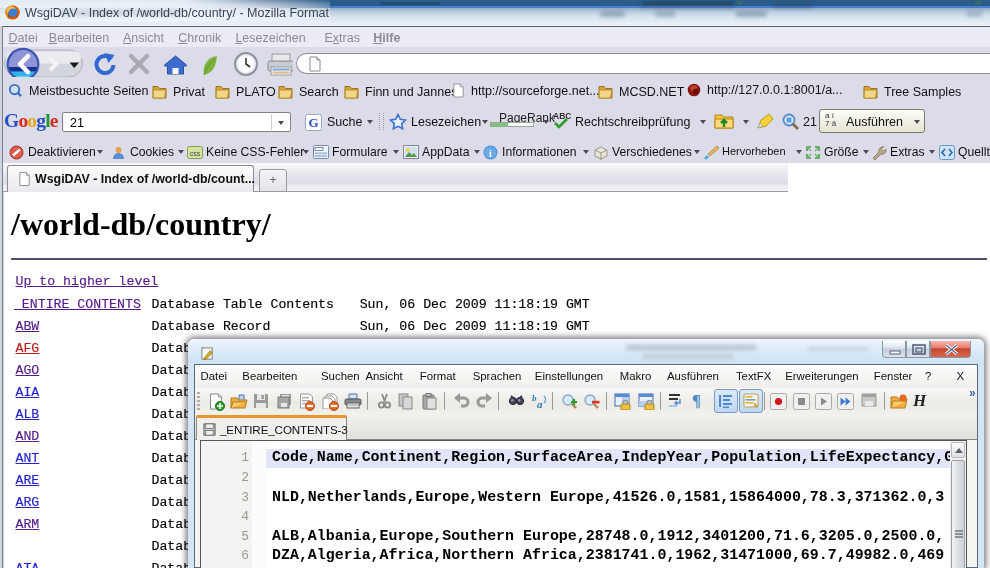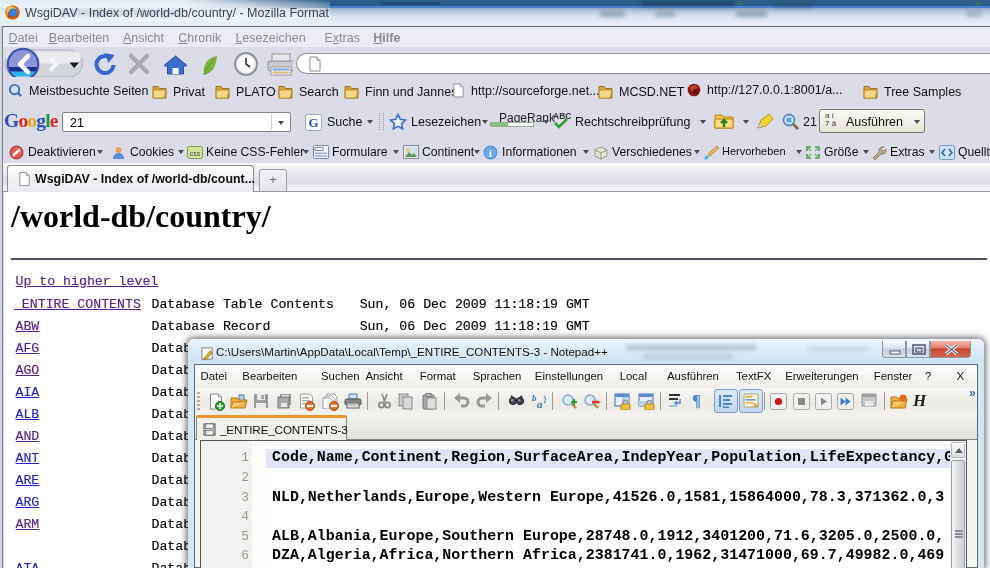--- a/index.html
+++ b/index.html
@@ -38,33 +38,33 @@
 #bookbar { left:3px; top:77px; width:987px; height:32px; background:#dcdce9; }
 .bkitem { position:absolute; top:6px; height:20px; font-size:12.5px; color:#111; white-space:nowrap; }
 .bkitem svg, .bkitem .ic { vertical-align:-3px; margin-right:6px; }
 
 #googlebar { left:3px; top:109px; width:987px; height:25px; background:#dcdce9; }
 #devbar { left:3px; top:134px; width:987px; height:29px; background:#dcdce9; }
 .gtext { position:absolute; font-size:12.5px; color:#111; white-space:nowrap; }
 .darr { position:absolute; width:0; height:0; border-left:3.5px solid transparent; border-right:3.5px solid transparent; border-top:4px solid #4a4a52; }
 
 
-#tabbar { left:3px; top:163px; width:987px; height:29px;
+#tabbar { left:3px; top:163px; width:785px; height:29px;
   background:linear-gradient(180deg,#fafafc 0,#e8e8ef 35%,#dddde7 70%,#eeeef3 85%,#f4f4f7 100%); border-bottom:1px solid #9a9aa3; }
 #tab1 { position:absolute; left:4px; top:2px; width:247px; height:27px;
   background:linear-gradient(180deg,#fdfdfe 0,#f2f2f5 50%,#e9e9ee 100%);
   border:1px solid #8c8c94; border-bottom:none; border-radius:3px 3px 0 0; }
 #tab1 .t { position:absolute; left:27px; top:6px; font-size:12.4px; font-weight:bold; color:#101010; white-space:nowrap; }
 #tabplus { position:absolute; left:256px; top:6px; width:28px; height:23px;
   background:linear-gradient(180deg,#f4f4f7 0,#e2e2e9 100%); border:1px solid #9a9aa2; border-radius:3px 3px 0 0;
   color:#6e6e76; font-size:13px; text-align:center; line-height:20px; }
 
 
 #page { left:4px; top:192px; width:986px; height:376px; background:#fff; }
-#h1 { position:absolute; left:11px; top:198px; font-family:"Liberation Serif",serif; font-weight:bold; font-size:32px; color:#000; }
+#h1 { position:absolute; left:11px; top:206px; font-family:"Liberation Serif",serif; font-weight:bold; font-size:32px; color:#000; }
 #hr { position:absolute; left:10.5px; top:258px; width:976px; height:0; border-top:2.2px solid #50506a; }
 .mrow { position:absolute; font-family:"Liberation Mono",monospace; font-size:13.23px; font-weight:normal; -webkit-text-stroke:0.15px; white-space:pre; color:#000; }
 .mrow a { color:#551a8b; text-decoration:underline; }
 
 
 #npp { left:188px; top:339px; width:796px; height:229px; }
 #nppglass { position:absolute; left:0; top:0; width:796px; height:229px; border-radius:6px 6px 0 0;
   background:linear-gradient(180deg,#eef5fb 0,#ddecf8 10px,#cde2f3 24px,#d2e6f6 25px);
   box-shadow:0 0 6px 2px rgba(30,30,40,.6); }
 #nppclient { position:absolute; left:6px; top:25px; width:784px; height:204px; background:#f4f4f0; border:1px solid #5a6a78; }
@@ -314,21 +314,21 @@
           <rect x="2" y="10.2" width="12" height="1.6" fill="#9ab4d8"></rect>
         </svg></div>
       <span class="gtext" style="left:329px;top:10.5px;font-size:12.2px;">Formulare</span>
       <span class="darr" style="left:390px;top:15.5px;"></span>
       <div class="abs" style="left:400px;top:11px;"><svg width="16" height="14" viewBox="0 0 16 14">
           <rect x="0.5" y="0.5" width="15" height="13" fill="#fff" stroke="#889"></rect>
           <rect x="1.5" y="1.5" width="13" height="11" fill="#cfe0f0"></rect>
           <circle cx="5" cy="5" r="1.8" fill="#f0d040"></circle>
           <path d="M2 12l4-5 3 3 2-2 3 4z" fill="#5a9a4a"></path>
         </svg></div>
-      <span class="gtext" style="left:419px;top:10.5px;font-size:12.2px;">Continent</span>
+      <span class="gtext" style="left:419px;top:10.5px;font-size:12.2px;">AppData</span>
       <span class="darr" style="left:471px;top:15.5px;"></span>
       <div class="abs" style="left:480px;top:11px;"><svg width="15" height="15" viewBox="0 0 15 15">
           <circle cx="7.5" cy="7.5" r="7" fill="#4a90d9"></circle>
           <circle cx="7.5" cy="7.5" r="6" fill="#6aaae6"></circle>
           <text x="7.5" y="11.5" text-anchor="middle" font-size="10" font-weight="bold" font-family="Liberation Serif" fill="#fff">i</text>
         </svg></div>
       <span class="gtext" style="left:499px;top:10.5px;font-size:12.2px;">Informationen</span>
       <span class="darr" style="left:580px;top:15.5px;"></span>
       <div class="abs" style="left:590px;top:11px;"><svg width="16" height="15" viewBox="0 0 16 15">
           <path d="M2 5l6-3 6 3v6l-6 3-6-3z" fill="#e8e4da" stroke="#998"></path>
@@ -371,38 +371,37 @@
     <div id="tabplus">+</div>
   </div>
 
   <div id="page" class="abs"></div>
   <div id="h1" class="abs">/world-db/country/</div>
   <div id="hr" class="abs"></div>
 
   <div class="mrow abs" style="left: 0px; top: 274px;"><a style="position:absolute;left:15.5px;top:0;">Up to higher level</a></div>
     <div class="mrow abs" style="left: 0px; top: 296.5px;"><a style="position:absolute;left:15.5px;top:0;"><span style="position:relative;left:-1.6px;">&nbsp;ENTIRE&nbsp;CONTENTS</span></a><span style="position:absolute;left:151.5px;top:0;">Database Table Contents</span><span style="position:absolute;left:359.7px;top:0;">Sun, 06 Dec 2009 11:18:19 GMT</span></div>
     <div class="mrow abs" style="left: 0px; top: 318.5px;"><a style="position:absolute;left:15.5px;top:0;">ABW</a><span style="position:absolute;left:151.5px;top:0;">Database Record</span><span style="position:absolute;left:359.7px;top:0;">Sun, 06 Dec 2009 11:18:19 GMT</span></div>
-    <div class="mrow abs" style="left: 0px; top: 340.5px;"><a style="position:absolute;left:15.5px;top:0;color:#4c1d95;">AFG</a><span style="position:absolute;left:151.5px;top:0;">Database Record</span><span style="position:absolute;left:359.7px;top:0;">Sun, 06 Dec 2009 11:18:19 GMT</span></div>
+    <div class="mrow abs" style="left: 0px; top: 340.5px;"><a style="position:absolute;left:15.5px;top:0;color:#b91c1c;">AFG</a><span style="position:absolute;left:151.5px;top:0;">Database Record</span><span style="position:absolute;left:359.7px;top:0;">Sun, 06 Dec 2009 11:18:19 GMT</span></div>
     <div class="mrow abs" style="left: 0px; top: 362.5px;"><a style="position:absolute;left:15.5px;top:0;">AGO</a><span style="position:absolute;left:151.5px;top:0;">Database Record</span><span style="position:absolute;left:359.7px;top:0;">Sun, 06 Dec 2009 11:18:19 GMT</span></div>
     <div class="mrow abs" style="left: 0px; top: 384.5px;"><a style="position:absolute;left:15.5px;top:0;color:#2222cc;">AIA</a><span style="position:absolute;left:151.5px;top:0;">Database Record</span><span style="position:absolute;left:359.7px;top:0;">Sun, 06 Dec 2009 11:18:19 GMT</span></div>
     <div class="mrow abs" style="left: 0px; top: 406.5px;"><a style="position:absolute;left:15.5px;top:0;color:#2222cc;">ALB</a><span style="position:absolute;left:151.5px;top:0;">Database Record</span><span style="position:absolute;left:359.7px;top:0;">Sun, 06 Dec 2009 11:18:19 GMT</span></div>
     <div class="mrow abs" style="left: 0px; top: 428.5px;"><a style="position:absolute;left:15.5px;top:0;">AND</a><span style="position:absolute;left:151.5px;top:0;">Database Record</span><span style="position:absolute;left:359.7px;top:0;">Sun, 06 Dec 2009 11:18:19 GMT</span></div>
     <div class="mrow abs" style="left: 0px; top: 450.5px;"><a style="position:absolute;left:15.5px;top:0;color:#2222cc;">ANT</a><span style="position:absolute;left:151.5px;top:0;">Database Record</span><span style="position:absolute;left:359.7px;top:0;">Sun, 06 Dec 2009 11:18:19 GMT</span></div>
     <div class="mrow abs" style="left: 0px; top: 472.5px;"><a style="position:absolute;left:15.5px;top:0;color:#2222cc;">ARE</a><span style="position:absolute;left:151.5px;top:0;">Database Record</span><span style="position:absolute;left:359.7px;top:0;">Sun, 06 Dec 2009 11:18:19 GMT</span></div>
     <div class="mrow abs" style="left: 0px; top: 494.5px;"><a style="position:absolute;left:15.5px;top:0;color:#2222cc;">ARG</a><span style="position:absolute;left:151.5px;top:0;">Database Record</span><span style="position:absolute;left:359.7px;top:0;">Sun, 06 Dec 2009 11:18:19 GMT</span></div>
     <div class="mrow abs" style="left: 0px; top: 516.5px;"><a style="position:absolute;left:15.5px;top:0;">ARM</a><span style="position:absolute;left:151.5px;top:0;">Database Record</span><span style="position:absolute;left:359.7px;top:0;">Sun, 06 Dec 2009 11:18:19 GMT</span></div>
     <div class="mrow abs" style="left: 0px; top: 538.5px;"><a style="position:absolute;left:4px;top:0;color:#737373;margin-top:36px;">ASM</a><span style="position:absolute;left:151.5px;top:0;">Database Record</span><span style="position:absolute;left:359.7px;top:0;">Sun, 06 Dec 2009 11:18:19 GMT</span></div>
     <div class="mrow abs" style="left: 0px; top: 560.5px;"><a style="position:absolute;left:15.5px;top:0;color:#2222cc;">ATA</a><span style="position:absolute;left:151.5px;top:0;">Database Record</span><span style="position:absolute;left:359.7px;top:0;">Sun, 06 Dec 2009 11:18:19 GMT</span></div>
     <div id="npp" class="abs">
     <div id="nppglass"></div>
     <svg id="nppico" width="13" height="13" viewBox="0 0 14 14">
       <rect x="1" y="1" width="11" height="12" fill="#f8f8f4" stroke="#7a7a74"></rect>
       <path d="M4 11l6-7 2 2-6 7-3 1z" fill="#d8b020" stroke="#8a6a10" stroke-width=".7"></path>
     </svg>
-    <div id="npptitle">C:\Users\Martin\AppData\Local\Temp\_ENTIRE_CONTENTS-3 - Notepad++</div>
     <div style="position:absolute;left:438px;top:6px;width:130px;height:5px;background:#8a97a5;filter:blur(2px);opacity:.5;"></div>
     <div style="position:absolute;left:455px;top:15px;width:90px;height:5px;background:#98a5b2;filter:blur(2px);opacity:.4;"></div>
     <div style="position:absolute;left:620px;top:8px;width:60px;height:4px;background:#98a5b2;filter:blur(2px);opacity:.35;"></div>
     <div id="btnmin" class="winbtn">
         <svg class="g" width="24" height="17">
           <rect x="7" y="10" width="10" height="3" fill="#fff" stroke="#56617a" stroke-width="1"></rect>
         </svg>
       </div>
     <div id="btnmax" class="winbtn">
         <svg class="g" width="24" height="17">
@@ -419,21 +418,21 @@
 
     <div id="nppclient">
       <div id="nppmenu">
         <span style="left:5.5px;">Datei</span>
         <span style="left:47.3px;">Bearbeiten</span>
         <span style="left:126px;">Suchen</span>
         <span style="left:170.4px;">Ansicht</span>
         <span style="left:224.7px;">Format</span>
         <span style="left:277.7px;">Sprachen</span>
         <span style="left:339.8px;">Einstellungen</span>
-        <span style="left:424.7px;">Local</span>
+        <span style="left:424.7px;">Makro</span>
         <span style="left:472px;">Ausführen</span>
         <span style="left:540.9px;">TextFX</span>
         <span style="left:590.2px;">Erweiterungen</span>
         <span style="left:678.8px;">Fenster</span>
         <span style="left:730px;">?</span>
         <span style="left:761.6px;">X</span>
       </div>
       <div id="npptools">
           <div class="abs" style="left:2px;top:4px;width:3px;height:19px;background:repeating-linear-gradient(180deg,#b0afa8 0,#b0afa8 2px,transparent 2px,transparent 4px);"></div>
           <div class="abs" style="left:13px;top:5px;width:17px;height:17px;"><svg width="16" height="17" viewBox="0 0 16 17">

